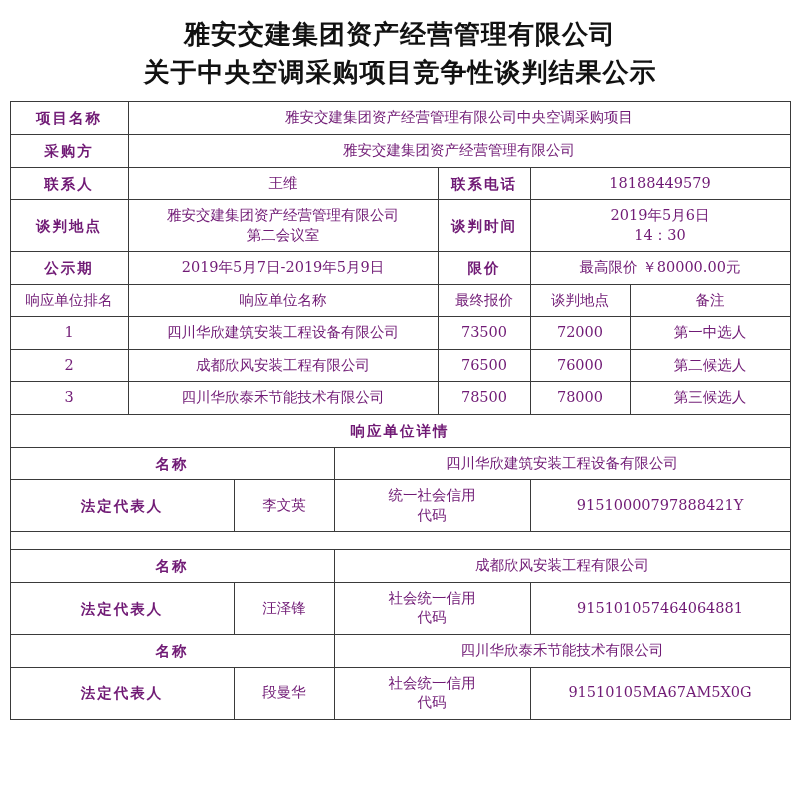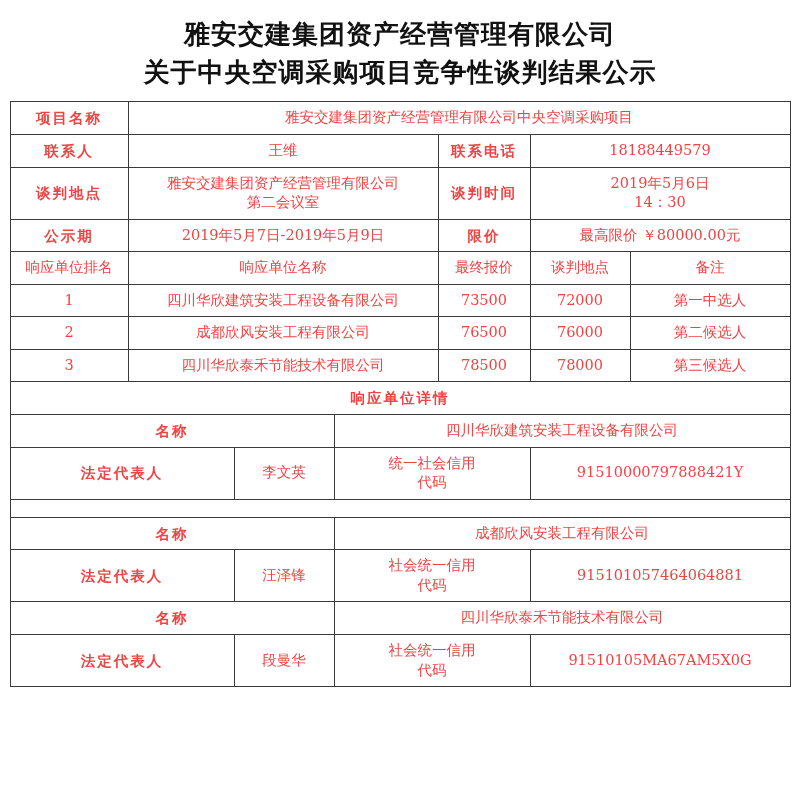--- a/index.html
+++ b/index.html
@@ -39,21 +39,21 @@
     border-collapse: collapse;
     table-layout: fixed;
   }
   table.doc td {
     border: 1px solid #3a3a3a;
     text-align: center;
     vertical-align: middle;
     font-size: 14.5px;
     line-height: 1.35;
     padding: 6px 4px;
-    color: #ef4444;
+    color: #701a75;
     font-family: "DejaVu Serif", "Liberation Serif", serif;
   }
   td.label {
     font-weight: bold;
     letter-spacing: 2px;
   }
   td.bold {
     font-weight: normal;
   }
   td.section-title {
@@ -95,20 +95,24 @@
       <col style="width:92px">
       <col style="width:100px">
       <col style="width:160px">
     </colgroup>
     <tbody>
       <tr>
         <td class="label">项目名称</td>
         <td colspan="6">雅安交建集团资产经营管理有限公司中央空调采购项目</td>
       </tr>
       <tr>
+        <td class="label">采购方</td>
+        <td colspan="6">雅安交建集团资产经营管理有限公司</td>
+      </tr>
+      <tr>
         <td class="label">联系人</td>
         <td colspan="3">王维</td>
         <td class="label nowrap">联系电话</td>
         <td colspan="2">18188449579</td>
       </tr>
       <tr>
         <td class="label">谈判地点</td>
         <td colspan="3" class="two-line">
           <div>雅安交建集团资产经营管理有限公司</div>
           <div>第二会议室</div>

